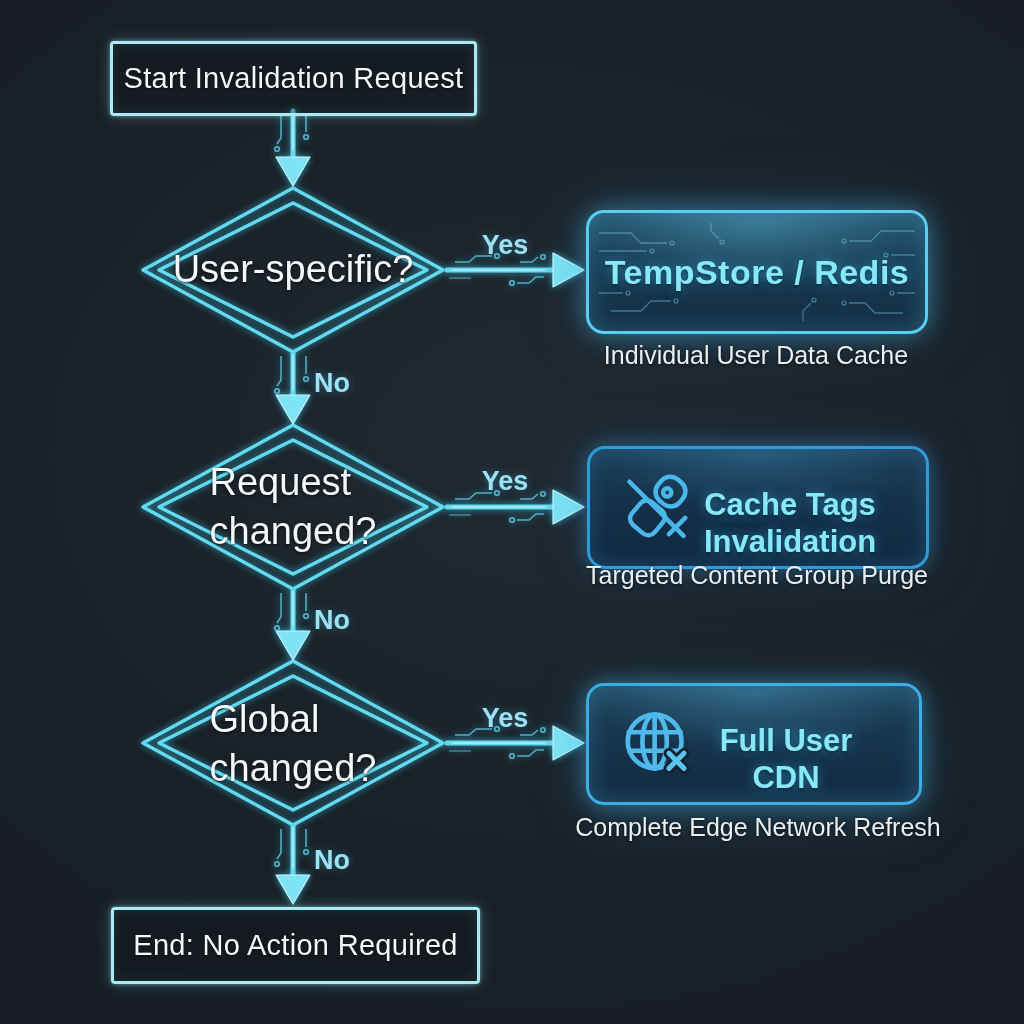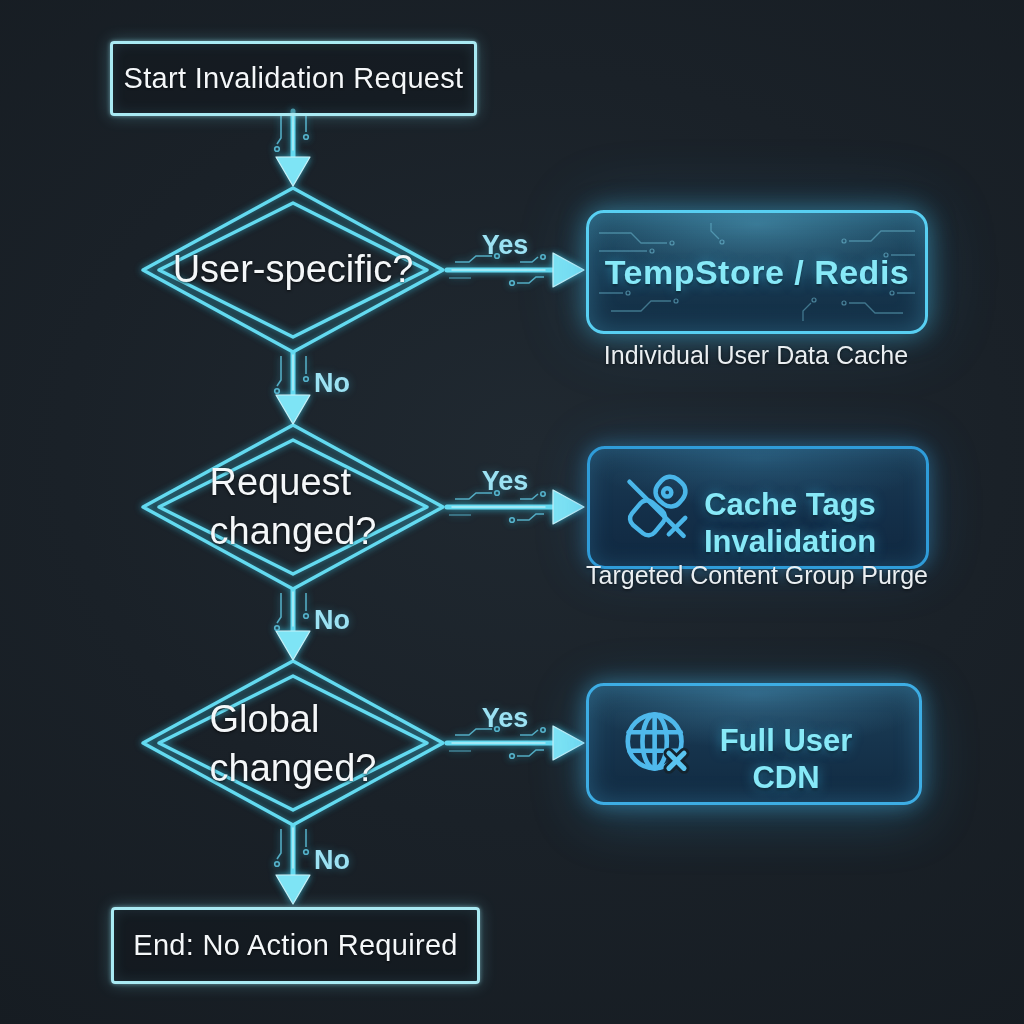--- a/index.html
+++ b/index.html
@@ -284,20 +284,21 @@
         </g>
       </svg>
     </div>
     <div class="outcome-body">
       <div class="outcome-title">
         <span>Full User</span>
         <span>CDN</span>
       </div>
     </div>
   </div>
+  <div class="caption" style="left:758px;top:827px;">Complete Edge Network Refresh</div>
 
   <div class="branch-label" style="left:505px;top:245px;">Yes</div>
   <div class="branch-label" style="left:505px;top:481px;">Yes</div>
   <div class="branch-label" style="left:505px;top:718px;">Yes</div>
   <div class="branch-label" style="left:332px;top:383px;">No</div>
   <div class="branch-label" style="left:332px;top:620px;">No</div>
   <div class="branch-label" style="left:332px;top:860px;">No</div>
 
 </div>
 

